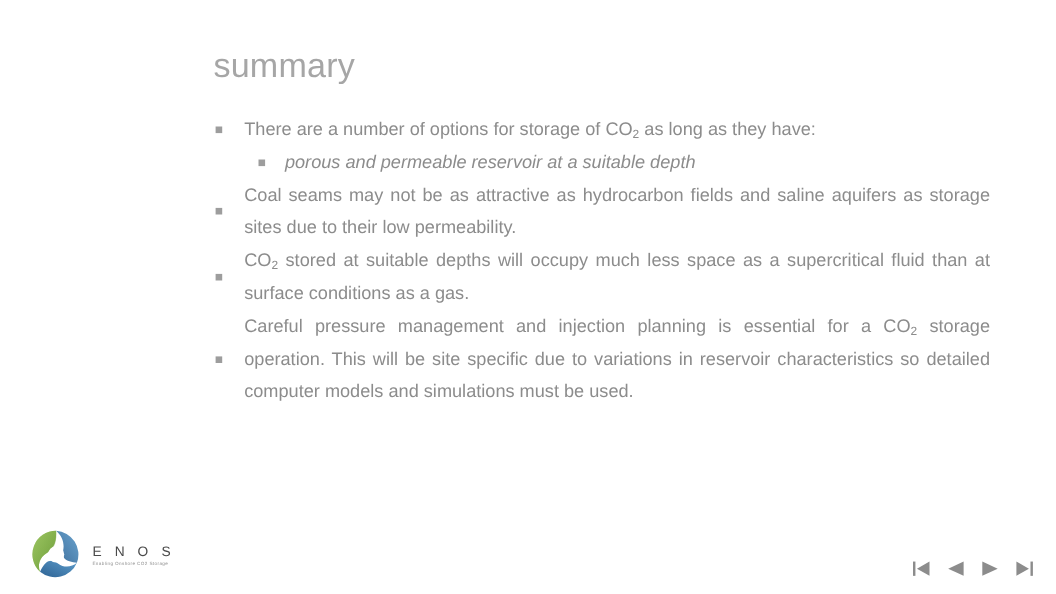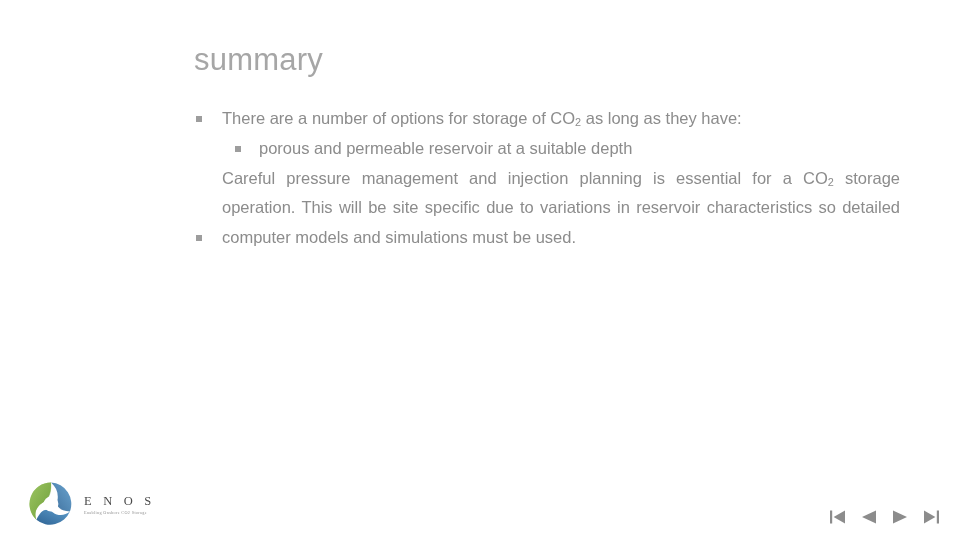--- a/index.html
+++ b/index.html
@@ -40,33 +40,34 @@
     left: 196px;
     top: 104px;
     width: 704px;
     color: #8c8c8c;
     font-size: 16.5px;
     line-height: 29.8px;
   }
 
   .bullet-row {
     display: flex;
-    align-items: flex-end;
+    align-items: center;
   }
 
   .bullet-l1 > .marker {
     flex: 0 0 auto;
     width: 26px;
     color: #9d9d9d;
     font-size: 16.5px;
     line-height: 29.8px;
     text-align: left;
   }
   .bullet-l2 {
     padding-left: 39px;
+    font-style: italic;
   }
   .bullet-l2 > .marker {
     flex: 0 0 auto;
     width: 24px;
     color: #9d9d9d;
     font-size: 16.5px;
     line-height: 29.8px;
   }
 
   .marker .sq {
@@ -105,21 +106,20 @@
     width: 46px;
     height: 46px;
     flex: 0 0 auto;
   }
   .logo-word {
     margin-left: 10px;
     display: flex;
     flex-direction: column;
     justify-content: center;
     padding-top: 2px;
-    font-family: Liberation Serif, serif;
   }
   .logo-name {
     font-size: 12.5px;
     letter-spacing: 4.2px;
     color: #4a4a4a;
     font-weight: 400;
     line-height: 1;
   }
   .logo-tagline {
     margin-top: 3px;
@@ -157,20 +157,28 @@
   <div class="slide-title">summary</div>
 
   <div class="body-block" id="body-block">
       <div class="bullet-row bullet-l1">
         <span class="marker"><span class="sq"></span></span>
         <span class="bullet-text no-justify">There are a number of options for storage of CO<sub>2</sub> as long as they have:</span>
       </div>
       <div class="bullet-row bullet-l2">
         <span class="marker"><span class="sq"></span></span>
         <span class="bullet-text no-justify">porous and permeable reservoir at a suitable depth</span>
+      </div>
+      <div class="bullet-row bullet-l1">
+        <span class="marker"><span class="sq"></span></span>
+        <span class="bullet-text">Coal seams may not be as attractive as hydrocarbon fields and saline aquifers as storage sites due to their low permeability.</span>
+      </div>
+      <div class="bullet-row bullet-l1">
+        <span class="marker"><span class="sq"></span></span>
+        <span class="bullet-text">CO<sub>2</sub> stored at suitable depths will occupy much less space as a supercritical fluid than at surface conditions as a gas.</span>
       </div>
       <div class="bullet-row bullet-l1">
         <span class="marker"><span class="sq"></span></span>
         <span class="bullet-text">Careful pressure management and injection planning is essential for a CO<sub>2</sub> storage operation. This will be site specific due to variations in reservoir characteristics so detailed computer models and simulations must be used.</span>
       </div>
     </div>
 
   <div class="logo-area">
     <div class="logo-mark">
       <svg viewBox="0 0 46 46" width="46" height="46" aria-hidden="true">

